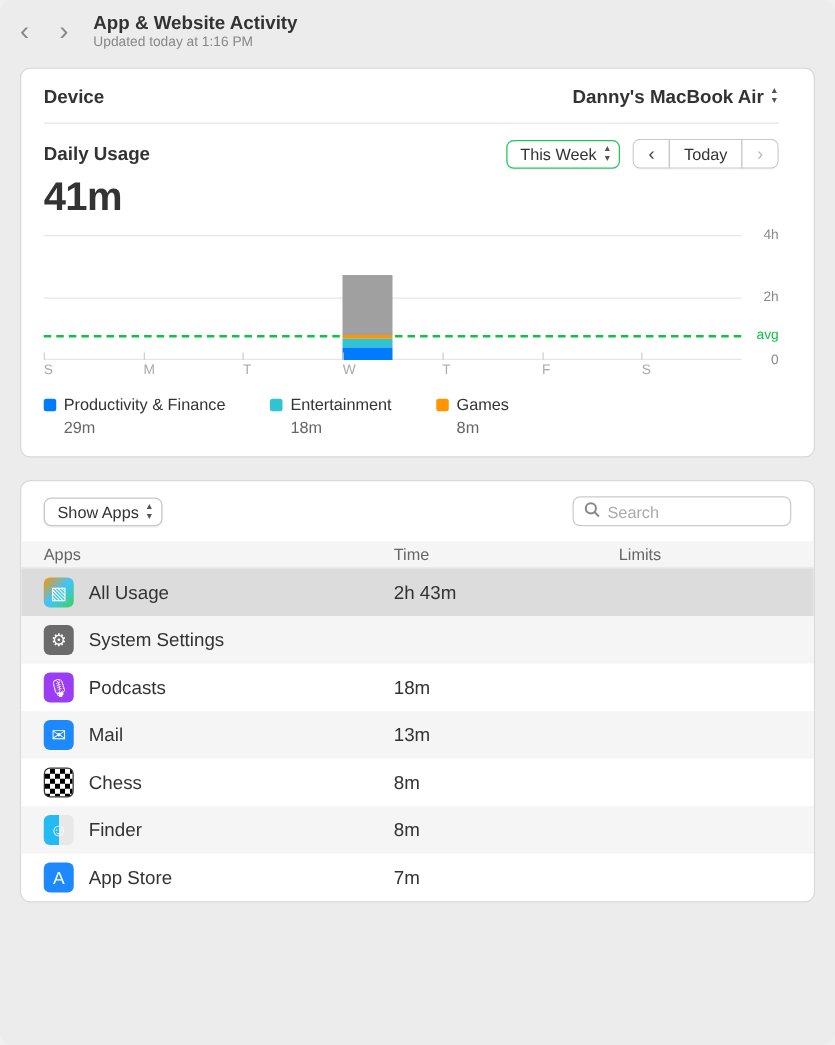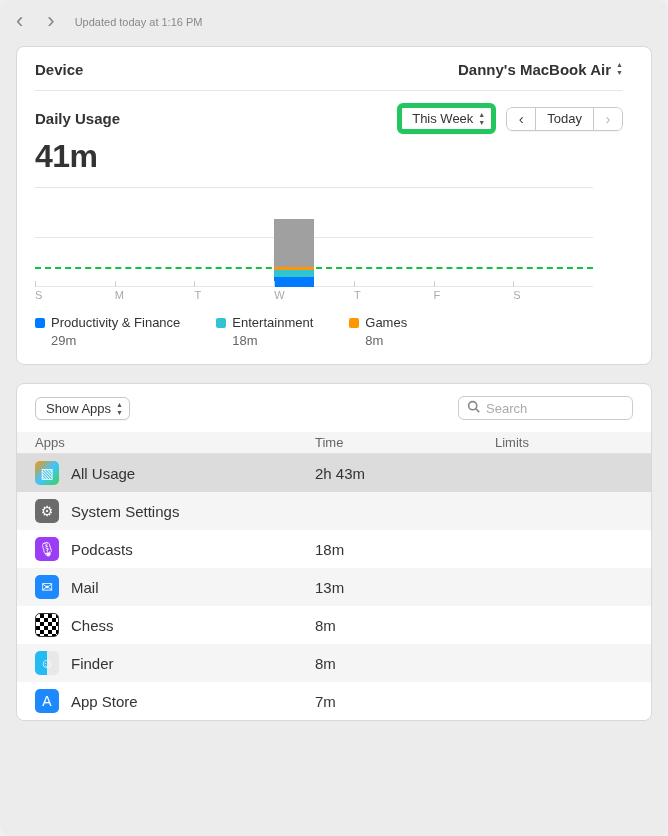--- a/index.html
+++ b/index.html
@@ -108,21 +108,21 @@
     .usage-controls {
       display: flex;
       align-items: center;
       gap: 10px;
     }
     .period-select {
       display: inline-flex;
       align-items: flex-end;
       gap: 5px;
       background: #fff;
-      border: 5px solid #22c55e;
+      border: 1px solid #22c55e;
       border-radius: 6px;
       padding: 3px 6px 3px 10px;
       font-size: 13px;
       box-shadow: 0 1px 1px rgba(0,0,0,0.05);
       cursor: pointer;
     }
     .nav-group {
       display: flex;
       align-items: stretch;
       border-radius: 6px;
@@ -382,20 +382,21 @@
 </head>
 <body>
 
 <div class="window">
   <div class="topbar">
     <div class="nav-arrows">
       <div class="nav-arrow">‹</div>
       <div class="nav-arrow">›</div>
     </div>
     <div class="titles">
+      <div class="page-title">App &amp; Website Activity</div>
       <div class="subtitle">Updated today at 1:16 PM</div>
     </div>
   </div>
 
   <div class="content">
 
     <div class="card">
       <div class="device-row">
         <div class="device-label">Device</div>
         <div class="select-pill">
@@ -435,20 +436,26 @@
           <div class="chart-line mid"></div>
           <div class="chart-line bot"></div>
           <div class="avg-line" id="avg-line" style="top: 80%;"></div>
         <div class="bar" style="height: 67.9167%; bottom: 0px; left: 42.8571%;">
               <div style="background: rgb(160, 160, 160); height: 69.9387%;"></div>
               <div style="background: rgb(255, 149, 0); height: 4.90798%;"></div>
               <div style="background: rgb(47, 196, 207); height: 11.0429%;"></div>
               <div style="background: rgb(0, 122, 255); height: 14.1104%;"></div>
             </div>
           </div>
+        <div class="y-labels">
+          <div class="y-label" style="top:-6px">4h</div>
+          <div class="y-label" style="top:44%">2h</div>
+          <div class="avg-label">avg</div>
+          <div class="y-label" style="bottom:-6px">0</div>
+        </div>
         <div class="x-labels" id="x-labels">
             <div class="x-label">S</div>
             <div class="x-label">M</div>
             <div class="x-label">T</div>
             <div class="x-label">W</div>
             <div class="x-label">T</div>
             <div class="x-label">F</div>
             <div class="x-label">S</div>
           </div>
       </div>

